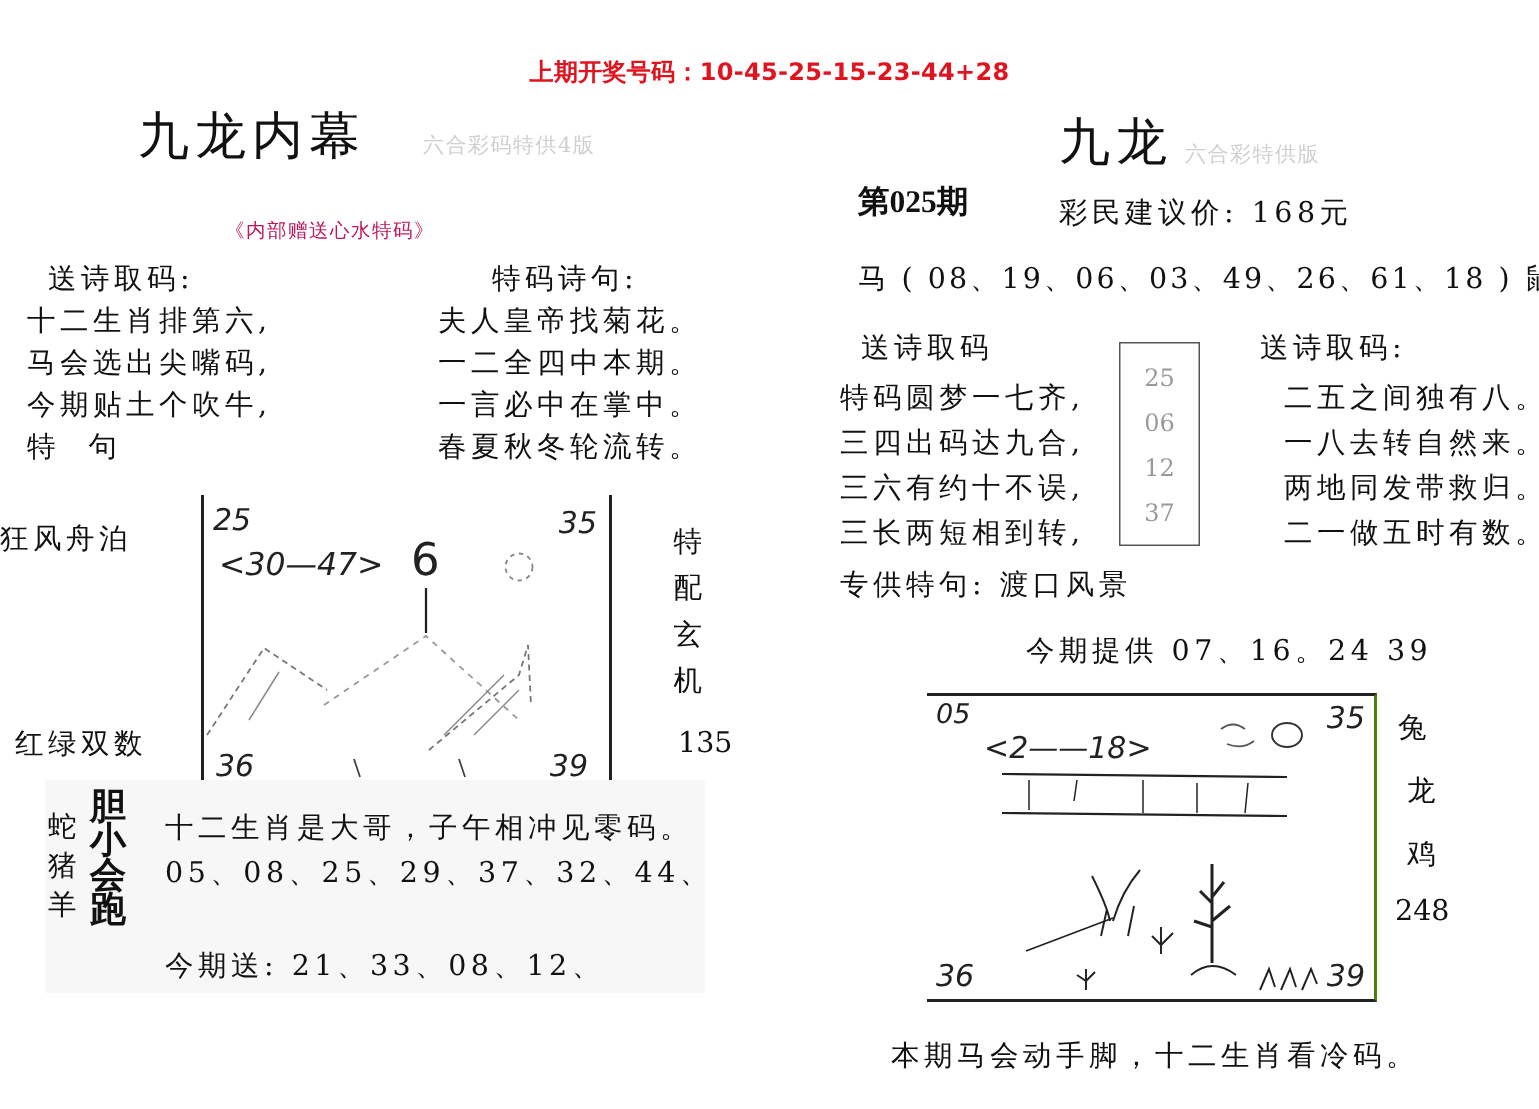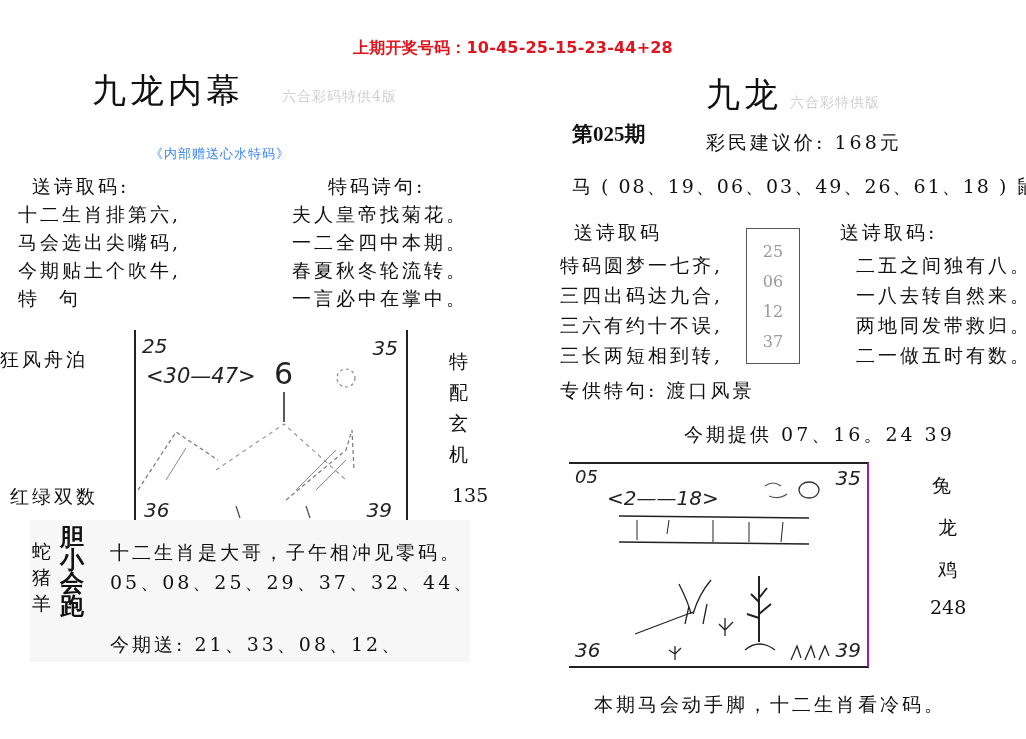--- a/index.html
+++ b/index.html
@@ -2,21 +2,21 @@
 <html><head>
 <meta charset="utf-8">
 <style>
   * { box-sizing: border-box; margin: 0; padding: 0; }
   html, body { width: 1026px; height: 739px; background: #ffffff; overflow: hidden; }
   body { position: relative; font-family: "DejaVu Serif", "Liberation Serif", serif; color: #111; }
   .abs { position: absolute; }
   .header-banner { left: 0; top: 38px; width: 1026px; text-align: center; font-family: "DejaVu Sans", "Liberation Sans", sans-serif; font-weight: bold; font-size: 16px; color: #e0141e; letter-spacing: 0.2px; }
   .title-big { font-size: 34px; font-weight: normal; letter-spacing: 4px; color: #111; }
   .subtitle-faded { font-size: 14px; color: #cfcfcf; letter-spacing: 1px; }
-  .note-faded { font-size: 13px; color: #3b82f6; letter-spacing: 1px; }
+  .note-faded { font-size: 13px; color: #be185d; letter-spacing: 1px; }
   .line { font-size: 19px; letter-spacing: 3px; white-space: nowrap; line-height: 28px; }
   .vert { display: flex; flex-direction: column; align-items: center; }
   .vert span { display: block; }
   .sketch-box { border-left: 2px solid #222; border-right: 2px solid #222; }
   .hand { font-family: "DejaVu Sans", "Liberation Sans", sans-serif; font-style: italic; font-size: 20px; color: #222; }
   .mini-box { border: 1px solid #555; }
   .mini-box span { display: block; text-align: center; font-size: 16px; color: #9a9a9a; line-height: 30px; }
   .issue { font-family: Liberation Serif, serif; font-weight: bold; font-size: 21px; color: #111; }
   .gray-strip { background: #f7f7f7; }
 </style>
@@ -40,22 +40,22 @@
     <div class="line">马会选出尖嘴码,</div>
     <div class="line">今期贴土个吹牛,</div>
     <div class="line" style="letter-spacing:8px;">特  句</div>
   </div>
   <div class="abs line" style="left:0px; top:345px;">狂风舟泊</div>
 
   <div class="abs" style="left:292px; top:172px;">
     <div class="line" style="padding-left:36px;">特码诗句:</div>
     <div class="line">夫人皇帝找菊花。</div>
     <div class="line">一二全四中本期。</div>
+    <div class="line">一言必中在掌中。</div>
     <div class="line">春夏秋冬轮流转。</div>
-    <div class="line">一言必中在掌中。</div>
   </div>
 
   <div class="abs sketch-box" style="left:134px; top:330px; width:274px; height:190px;">
     <div class="abs hand" style="left:6px; top:4px;">25</div>
     <div class="abs hand" style="right:8px; top:6px;">35</div>
     <div class="abs hand" style="left:10px; top:34px; font-size:21px;">&lt;30—47&gt;</div>
     <div class="abs hand" style="left:138px; top:26px; font-size:30px; font-style:normal;">6</div>
     <svg class="abs" style="left:0; top:0;" width="274" height="190">
       <circle cx="210" cy="48" r="9" fill="none" stroke="#888" stroke-width="1.2" stroke-dasharray="3 3"></circle>
       <line x1="148" y1="62" x2="148" y2="92" stroke="#222" stroke-width="1.5"></line>
@@ -144,21 +144,21 @@
 
   <div class="abs line" style="left:560px; top:376px;">
     <span>专供特句:</span>
     <span>渡口风景</span>
   </div>
   <div class="abs line" style="left:684px; top:420px;">
     <span>今期提供</span>
     <span>07、16。24  39</span>
   </div>
 
-  <div class="abs" style="left:569px; top:462px; width:300px; height:206px; border-top:2px solid #222; border-bottom:2px solid #222; border-right:2px solid #a21caf;">
+  <div class="abs" style="left:618px; top:462px; width:300px; height:206px; border-top:2px solid #222; border-bottom:2px solid #222; border-right:2px solid #4d7c0f;">
     <div class="abs hand" style="left:6px; top:2px; font-size:18px;">05</div>
     <div class="abs hand" style="right:6px; top:2px;">35</div>
     <div class="abs hand" style="left:38px; top:22px;">&lt;2——18&gt;</div>
     <svg class="abs" style="left:0; top:0;" width="300" height="206">
       <line x1="50" y1="52" x2="240" y2="54" stroke="#222" stroke-width="1.5"></line>
       <line x1="50" y1="78" x2="240" y2="80" stroke="#222" stroke-width="1.5"></line>
       <line x1="68" y1="56" x2="68" y2="76" stroke="#222"></line>
       <line x1="100" y1="56" x2="98" y2="70" stroke="#222"></line>
       <line x1="144" y1="56" x2="144" y2="78" stroke="#222"></line>
       <line x1="180" y1="58" x2="180" y2="78" stroke="#222"></line>

